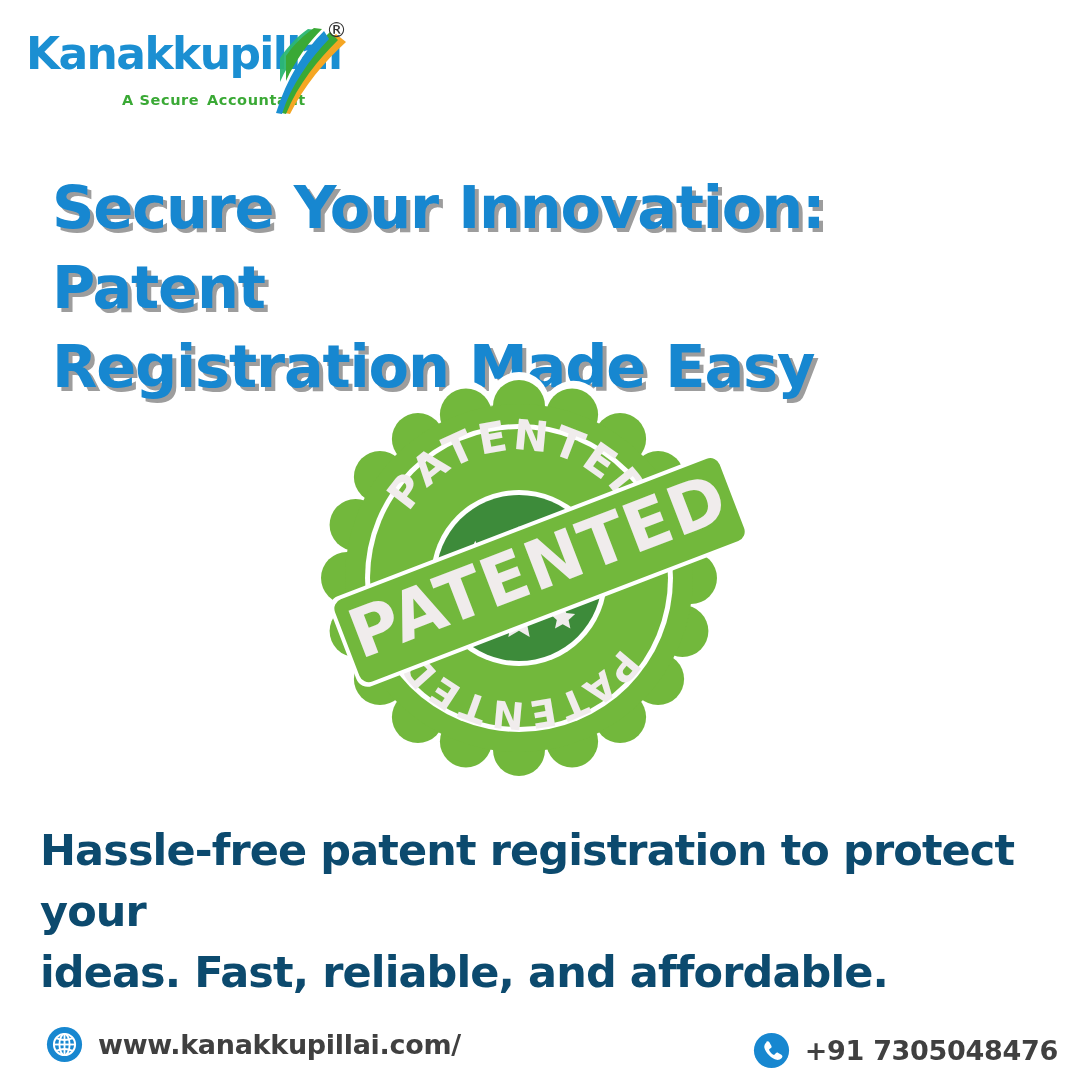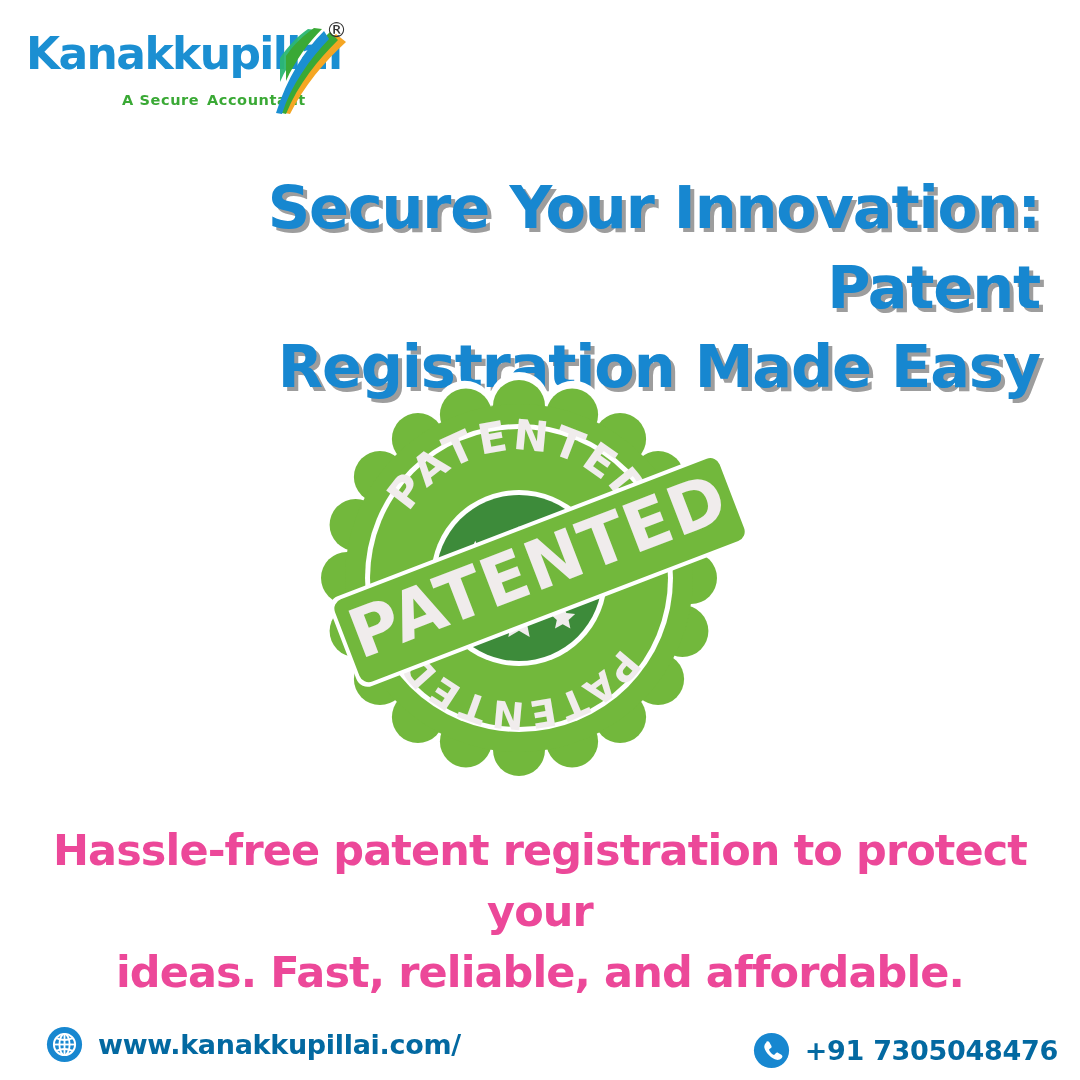--- a/index.html
+++ b/index.html
@@ -68,24 +68,24 @@
     top: 6px;
     font-family: "DejaVu Sans", sans-serif;
     font-size: 21px;
     color: #333333;
     line-height: 1;
   }
 
   
   .headline {
     position: absolute;
-    left: 60px;
+    left: 52px;
     top: 168px;
     width: 980px;
-    text-align: right;
+    text-align: left;
     font-family: "DejaVu Sans", sans-serif;
     font-size: 59px;
     font-weight: 700;
     line-height: 1.35;
     letter-spacing: -1.2px;
     color: #1787d0;
     text-shadow: 4px 4px 0 #9d9d9d;
     word-spacing: 1px;
   }
 
@@ -103,27 +103,27 @@
     height: 412px;
     overflow: visible;
   }
 
   
   .subtext {
     position: absolute;
     left: 40px;
     top: 820px;
     width: 1000px;
-    text-align: center;
+    text-align: left;
     font-family: "DejaVu Sans", sans-serif;
     font-size: 43px;
     font-weight: 700;
     line-height: 1.42;
     letter-spacing: -0.9px;
-    color: #ec4899;
+    color: #0c4a6e;
   }
 
   
   .footer {
     position: absolute;
     left: 0;
     top: 1016px;
     width: 1080px;
     height: 64px;
   }
@@ -133,21 +133,21 @@
     align-items: center;
     gap: 15px;
     height: 44px;
   }
   .footer-left { left: 46px; top: 6px; }
   .footer-right { right: 22px; top: 12px; }
   .footer-text {
     font-family: "DejaVu Sans", sans-serif;
     font-size: 27px;
     font-weight: 700;
-    color: #0369a1;
+    color: #404040;
     letter-spacing: -0.3px;
     white-space: nowrap;
   }
   .footer-icon {
     width: 37px;
     height: 37px;
     flex: 0 0 37px;
     display: block;
   }
 </style>

